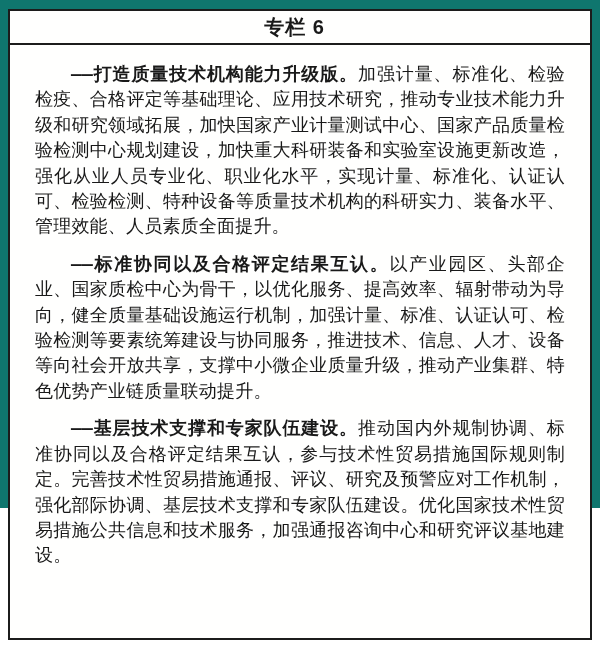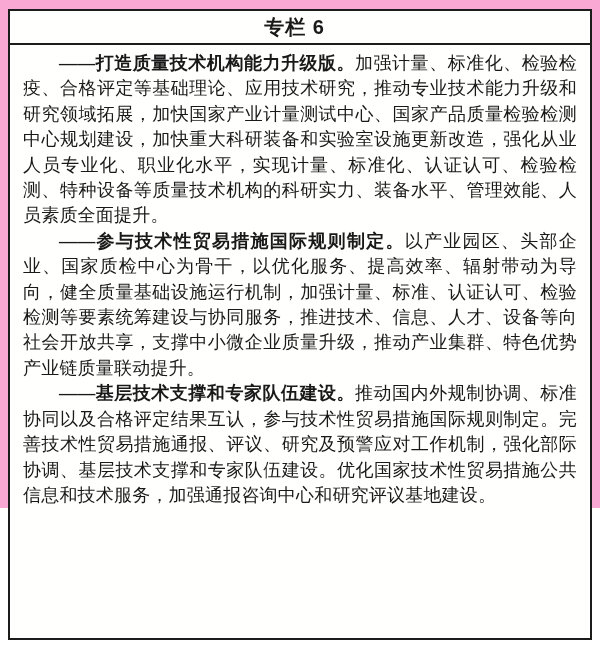--- a/index.html
+++ b/index.html
@@ -9,21 +9,21 @@
     height: 654px;
     background: #ffffff;
     overflow: hidden;
     font-family: "Liberation Serif", "DejaVu Serif", serif;
     color: #191919;
   }
   .page {
     position: relative;
     width: 600px;
     height: 508px;
-    background: #f9a8d4;
+    background: #0f766e;
   }
   .panel {
     position: absolute;
     left: 8px;
     top: 9px;
     width: 584px;
     height: 631px;
     box-sizing: border-box;
     border: 2px solid #1c1c1c;
     background: #fffffe;
@@ -45,37 +45,38 @@
   }
   .body-text {
     box-sizing: border-box;
     padding: 6px 13px 6px 13px;
     font-size: 18px;
     line-height: 25.4px;
     text-align: justify;
     letter-spacing: 0.2px;
   }
   .body-text p {
-    margin: 0;
+    margin: 12px;
     text-indent: 2em;
+    font-family: Liberation Mono, monospace;
   }
   .lead {
     font-weight: bold;
   }
 </style>
 </head>
 <body>
 
 <div class="page">
   <div class="panel">
 
     <div class="titlebar">
       <span class="col-label">专栏 6</span>
     </div>
 
     <div class="body-text">
       <p><span class="lead">——打造质量技术机构能力升级版。</span><span>加强计量、标准化、检验检疫、合格评定等基础理论、应用技术研究，推动专业技术能力升级和研究领域拓展，加快国家产业计量测试中心、国家产品质量检验检测中心规划建设，加快重大科研装备和实验室设施更新改造，强化从业人员专业化、职业化水平，实现计量、标准化、认证认可、检验检测、特种设备等质量技术机构的科研实力、装备水平、管理效能、人员素质全面提升。</span></p>
-      <p><span class="lead">——参与技术性贸易措施国际规则制定。</span><span>以产业园区、头部企业、国家质检中心为骨干，以优化服务、提高效率、辐射带动为导向，健全质量基础设施运行机制，加强计量、标准、认证认可、检验检测等要素统筹建设与协同服务，推进技术、信息、人才、设备等向社会开放共享，支撑中小微企业质量升级，推动产业集群、特色优势产业链质量联动提升。</span></p>
+      <p><span class="lead">——标准协同以及合格评定结果互认。</span><span>以产业园区、头部企业、国家质检中心为骨干，以优化服务、提高效率、辐射带动为导向，健全质量基础设施运行机制，加强计量、标准、认证认可、检验检测等要素统筹建设与协同服务，推进技术、信息、人才、设备等向社会开放共享，支撑中小微企业质量升级，推动产业集群、特色优势产业链质量联动提升。</span></p>
       <p><span class="lead">——基层技术支撑和专家队伍建设。</span><span>推动国内外规制协调、标准协同以及合格评定结果互认，参与技术性贸易措施国际规则制定。完善技术性贸易措施通报、评议、研究及预警应对工作机制，强化部际协调、基层技术支撑和专家队伍建设。优化国家技术性贸易措施公共信息和技术服务，加强通报咨询中心和研究评议基地建设。</span></p>
     </div>
 
   </div>
 </div>
 
 </body></html>

